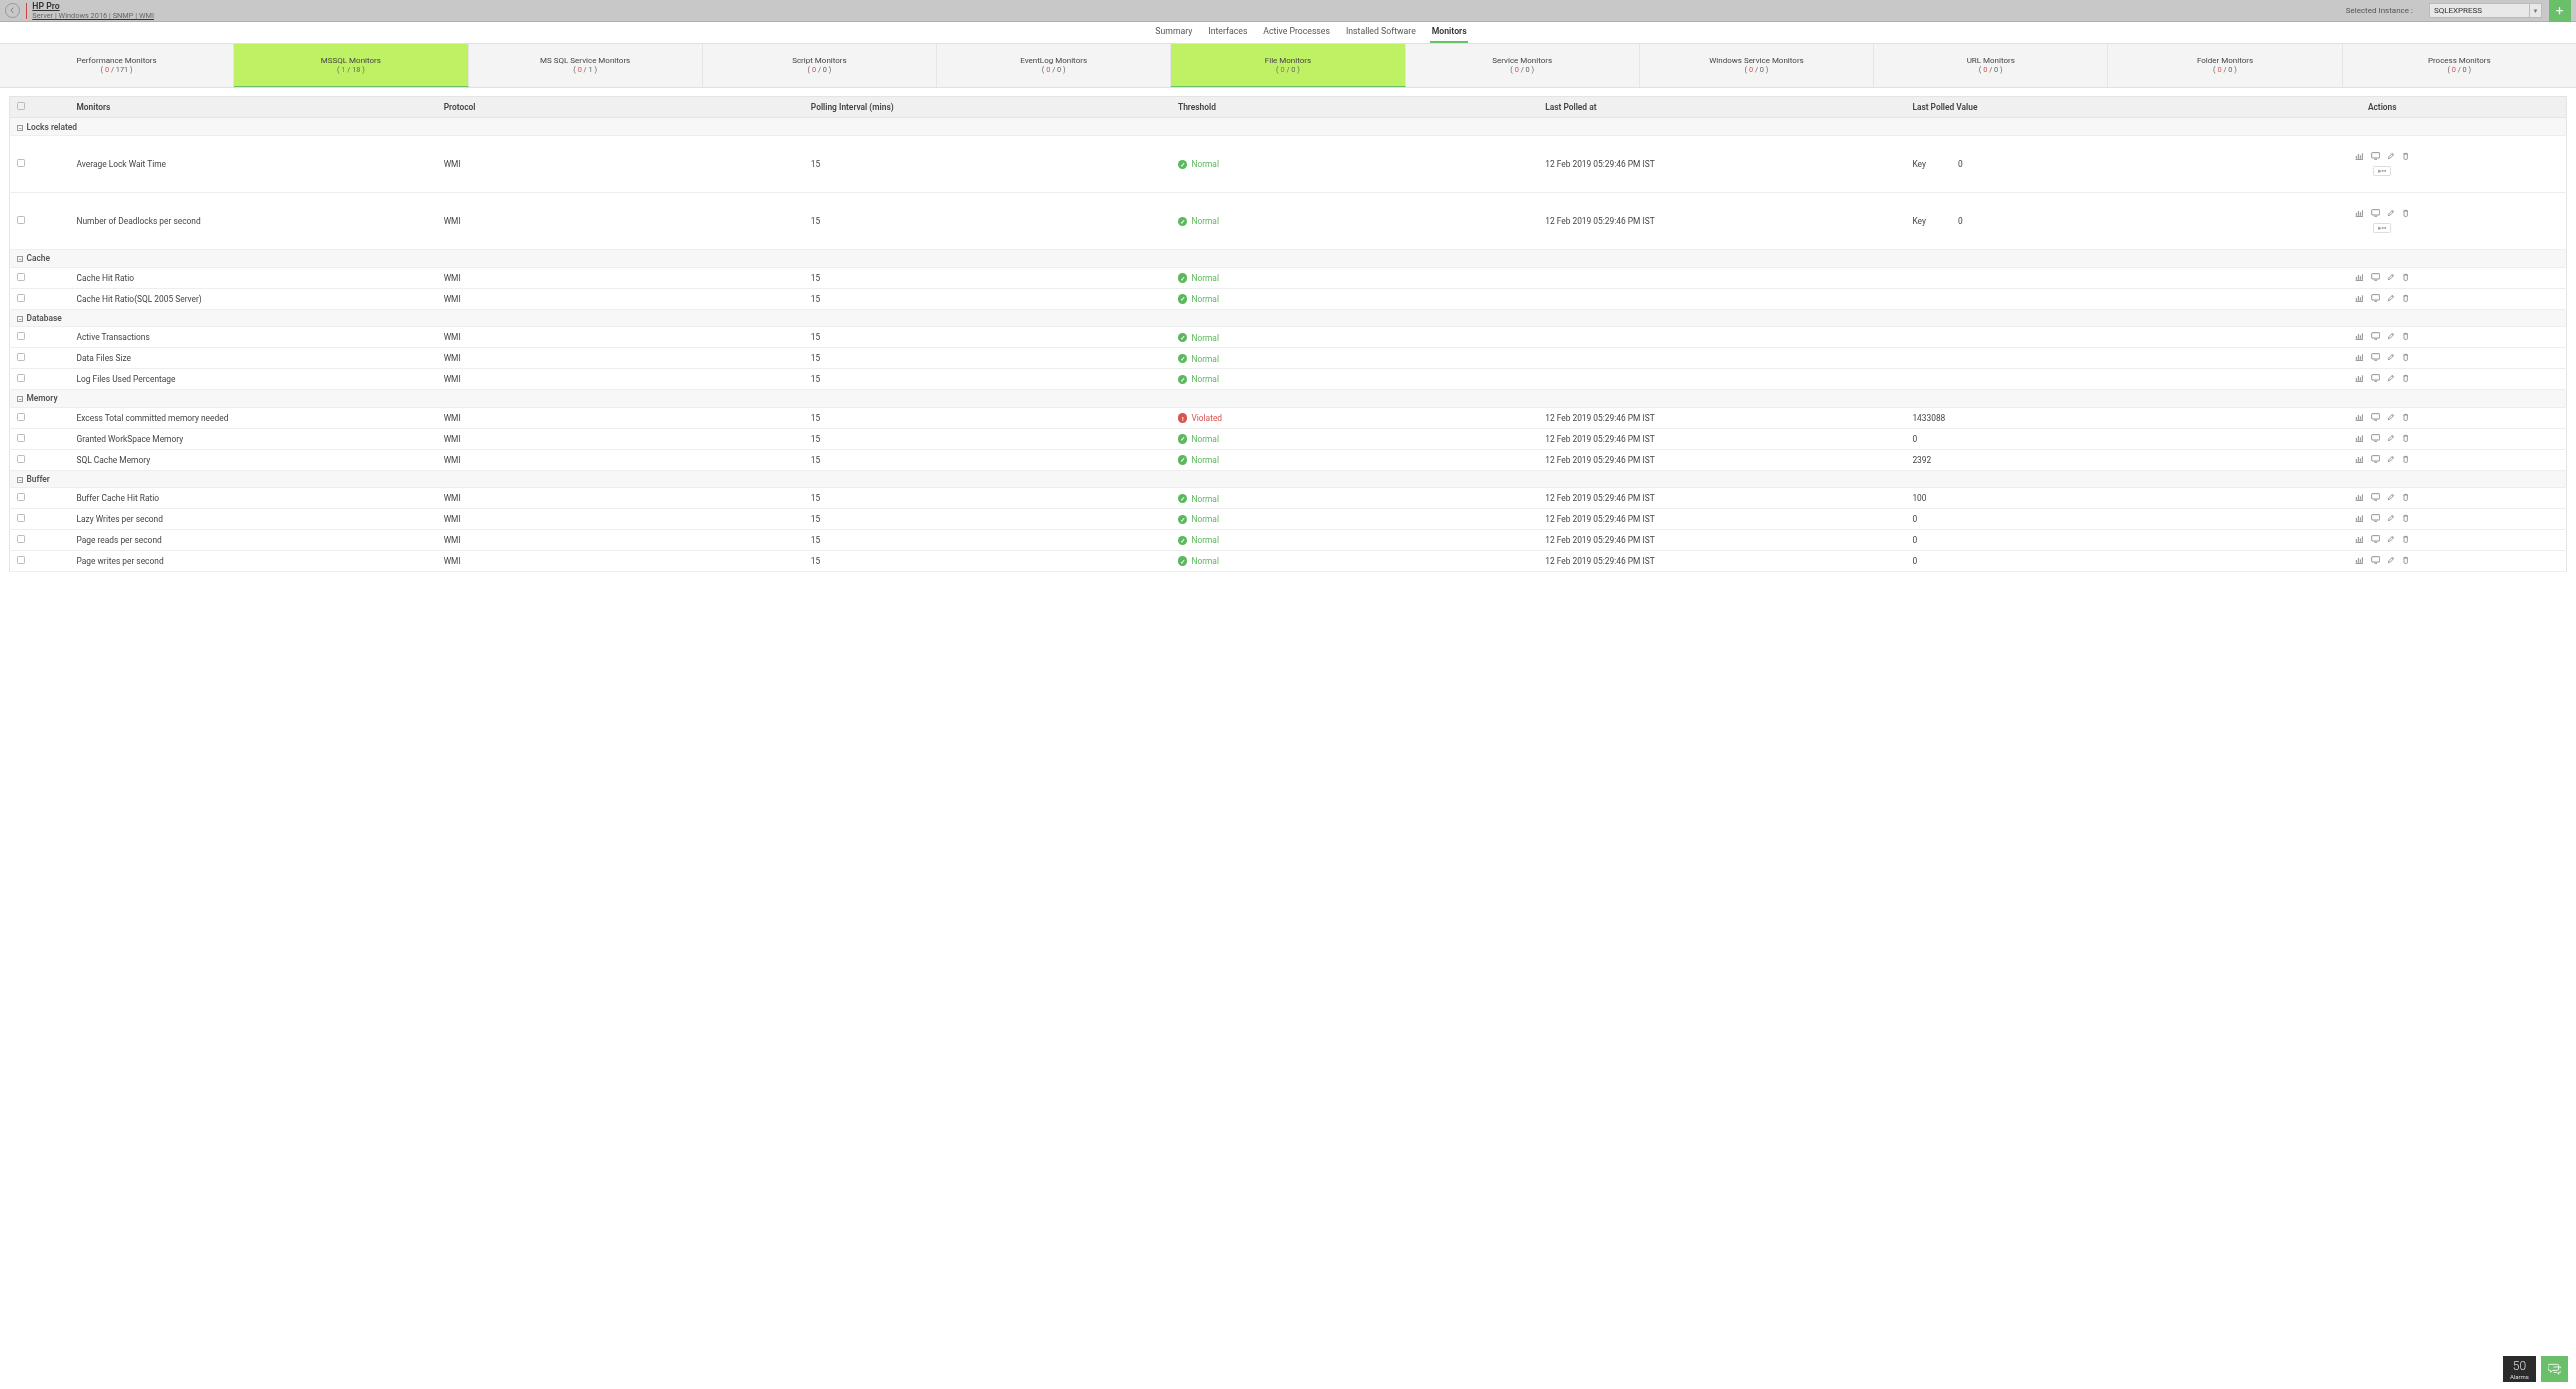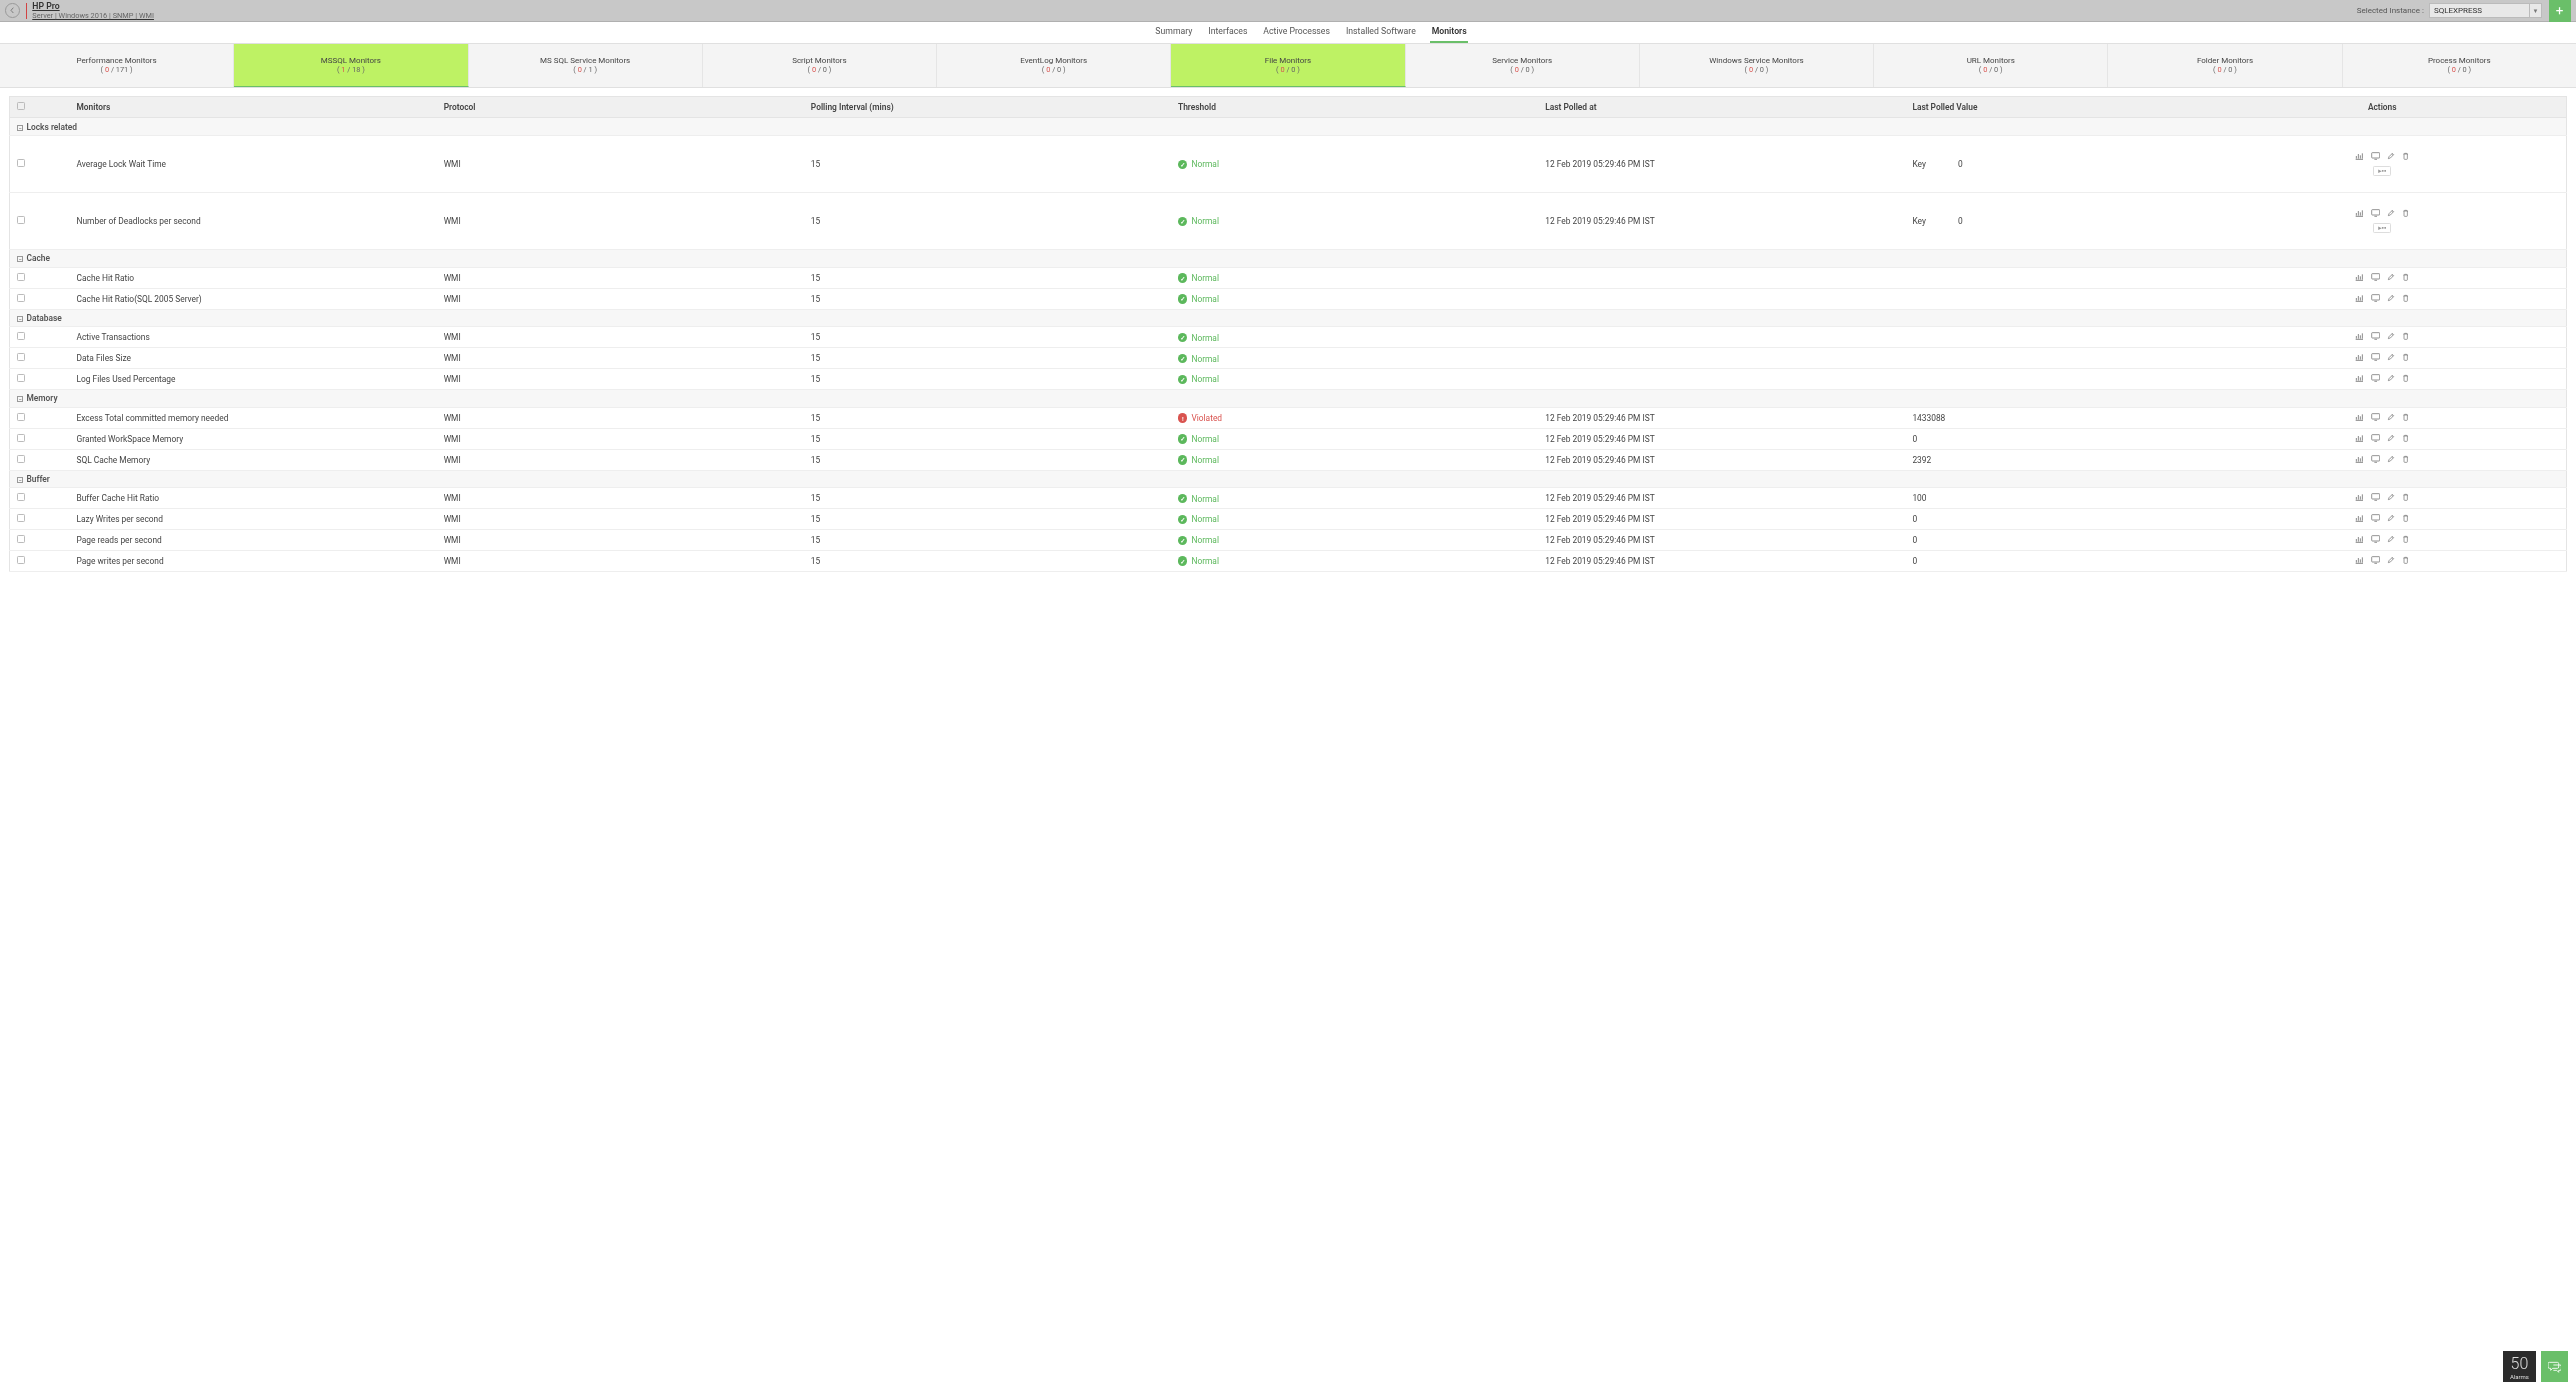--- a/index.html
+++ b/index.html
@@ -6,21 +6,21 @@
 body { font-family: -apple-system, BlinkMacSystemFont, "Segoe UI", Roboto, Arial, sans-serif; font-size: 8.7px; color: #333; background: #fff; }
 
 
 .topbar { display: flex; align-items: center; background: #c8c8c8; height: 22px; padding: 0 5.4px; border-bottom: 0.7px solid #b0b0b0; }
 .back-btn { width: 14.8px; height: 14.8px; border: 0.7px solid #999; border-radius: 50%; display: flex; align-items: center; justify-content: center; cursor: pointer; color: #666; margin-right: 5.4px; }
 .vbar { width: 1.3px; height: 16px; background: #d14343; margin-right: 5.4px; }
 .title-block { flex: 0 0 auto; text-decoration: underline; }
 .title-main { font-weight: 600; color: #333; font-size: 8.7px; }
 .title-sub { font-size: 7.4px; color: #666; }
 .topbar-spacer { flex: 1; }
-.inst-label { color: #555; font-size: 8px; margin-right: 5px; }
+.inst-label { color: #555; font-size: 8px; margin-right: 16px; }
 .inst-select { background: #e8e8e8; border: 0.7px solid #bbb; height: 14.8px; display: flex; align-items: center; padding: 0 4px; min-width: 101px; font-size: 8px; cursor: pointer; }
 .inst-caret { margin-left: auto; border: 0.7px solid #bbb; border-left: none; width: 12px; height: 14.8px; display: flex; align-items: center; justify-content: center; color: #777; font-size: 6px; background: #e8e8e8; }
 .add-btn { width: 22px; height: 22px; background: #6abf69; color: #fff; display: flex; align-items: center; justify-content: center; font-size: 13.4px; margin-left: 6.7px; cursor: pointer; }
 
 
 .main-tabs { display: flex; justify-content: center; gap: 13.4px; border-bottom: 0.7px solid #e0e0e0; background: #fff; height: 21.5px; align-items: stretch; padding-left: 46px; }
 .main-tab { display: flex; align-items: center; color: #555; font-size: 8.7px; cursor: pointer; padding: 0 1.3px; border-bottom: 2px solid transparent; }
 .main-tab.active { border-bottom-color: #6abf69; font-weight: 600; color: #333;}
 
 
@@ -62,21 +62,21 @@
 
 .act-icons { display: inline-flex; gap: 6.7px; color: #777; }
 .act-icons span { cursor: pointer; }
 .expand-pill { border: 0.7px solid #ddd; border-radius: 1.3px; padding: 0 4px; font-size: 6.7px; color: #999; margin-top: 4px; cursor: pointer; display: inline-block; }
 
 .grp-caret { display: inline-block; width: 6px; height: 6px; border: 0.7px solid #999; font-size: 5.4px; line-height: 4.7px; text-align: center; margin-right: 3.4px; color: #777; }
 
 
 .bottom-widgets { position: fixed; bottom: 6.7px; right: 8px; display: flex; gap: 5.4px; }
 .alarm-box { background: #2b2b2b; color: #ddd; padding: 2.7px 6.7px; text-align: center; cursor: pointer; }
-.alarm-box .n { font-size: 16px; font-weight: 300; }
+.alarm-box .n { font-size: 12px; font-weight: 300; }
 .alarm-box .t { font-size: 6px; }
 .chat-box { background: #6abf69; color: #fff; width: 27px; display: flex; align-items: center; justify-content: center; cursor: pointer; font-size: 12px; }
 
 svg { display: block; }
 </style>
 </head>
 <body>
 
 <div class="topbar">
   <div class="back-btn">

